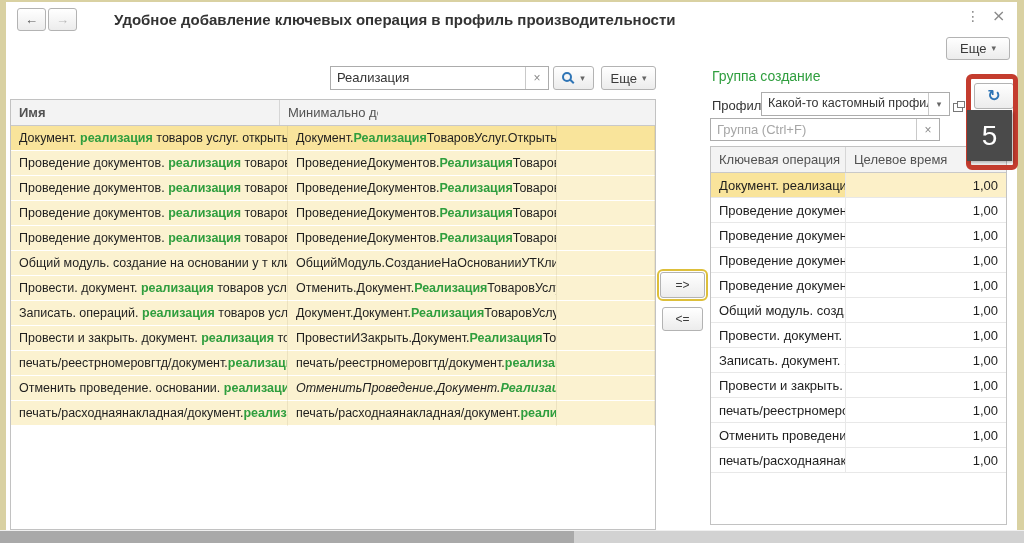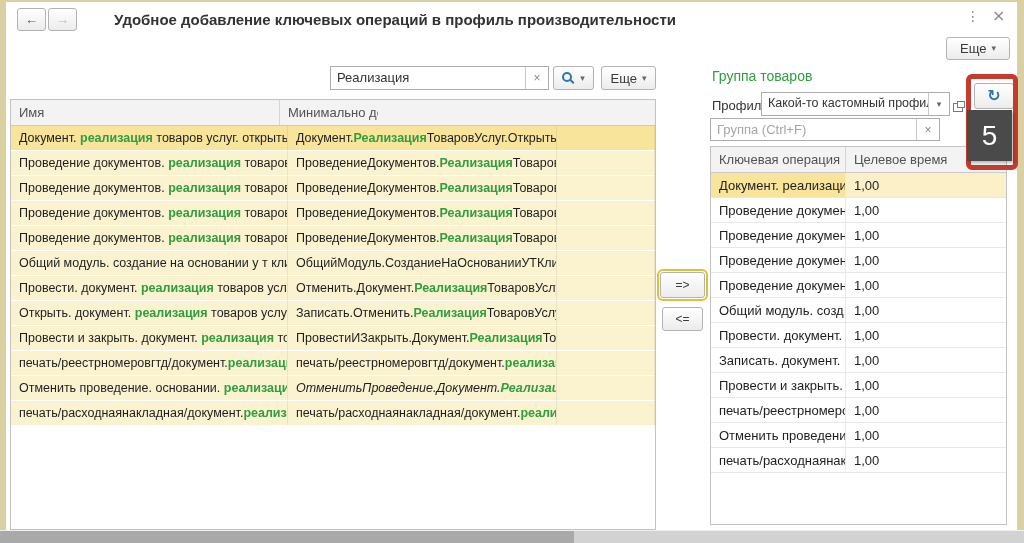--- a/index.html
+++ b/index.html
@@ -28,21 +28,21 @@
   .th{padding:5px 8px 0;border-right:1px solid #d6d6d6;white-space:nowrap;overflow:hidden;box-sizing:border-box;}
   .lrow{display:flex;height:25px;box-sizing:border-box;}
   .lc{box-sizing:border-box;height:25px;padding:5px 8px 0;font-size:12.5px;color:#1e1e1e;white-space:nowrap;
       overflow:hidden;border-right:1px solid #ece2c0;border-bottom:1px solid #fff;background:#fbf2d0;}
   .lrow.sel .lc{background:#f9e49b;border-right-color:#e8d594;}
   .hl{color:#2f9e3e;font-weight:bold;}
   .rrow{display:flex;height:25px;box-sizing:border-box;background:#fff;}
   .rc{box-sizing:border-box;height:25px;padding:5px 8px 0;font-size:13px;color:#1e1e1e;white-space:nowrap;
       overflow:hidden;border-bottom:1px solid #e8e8e8;}
   .rc1{border-right:1px solid #e8e8e8;}
-  .rc2{text-align:left;}
+  .rc2{text-align:right;}
   .rrow.sel .rc1{background:#f9e49b;}
   .rrow.sel .rc2{background:#fcf0c8;}
   
   .magicon{position:relative;width:13px;height:13px;display:inline-block;}
   .magicon::before{content:"";position:absolute;width:6px;height:6px;border:2px solid #2e74b5;border-radius:50%;left:0;top:0;}
   .magicon::after{content:"";position:absolute;width:2px;height:5px;background:#2e74b5;transform:rotate(-45deg);left:9px;top:7px;}
   .refreshicon{font-family:"DejaVu Sans",sans-serif;color:#2e74b5;font-size:16px;font-weight:bold;line-height:1;}
   .openicon{position:relative;width:12px;height:11px;display:inline-block;}
   .openicon::before{content:"";position:absolute;left:0;bottom:0;width:8px;height:7px;border:1px solid #777;background:#fff;}
   .openicon::after{content:"";position:absolute;right:0;top:0;width:6px;height:5px;border:1px solid #777;background:#fff;}
@@ -63,21 +63,21 @@
   <div class="abs frame" style="left:0;top:0;width:6px;height:531px;"></div>
   <div class="abs frame" style="left:1017px;top:0;width:7px;height:531px;"></div>
 
   
   <div class="btn" style="left:17px;top:8px;width:29px;height:23px;">
     <span style="color:#555;">←</span>
   </div>
   <div class="btn" style="left:48px;top:8px;width:29px;height:23px;">
     <span style="color:#b8b8b8;">→</span>
   </div>
-  <div class="title" style="left:114px;top:11px;">Удобное добавление ключевых операций в профиль производительности</div>
+  <div class="title" style="left:114px;top:11px;">Удобное добавление ключевых операция в профиль производительности</div>
   <div class="winicon" style="left:966px;top:8px;font-size:14px;">⋮</div>
   <div class="winicon" style="left:992px;top:6px;font-size:16px;">×</div>
   <div class="btn" style="left:946px;top:37px;width:64px;height:23px;">
     <span>Еще</span>
     <span class="caret">▾</span>
   </div>
 
   
   <div class="inputbox" style="left:330px;top:66px;width:219px;height:24px;">
     <div class="inputtext">Реализация</div>
@@ -88,21 +88,21 @@
     <span class="caret">▾</span>
   </div>
   <div class="btn" style="left:601px;top:66px;width:55px;height:24px;">
     <span>Еще</span>
     <span class="caret">▾</span>
   </div>
 
   
   <div class="tablebox" style="left:10px;top:99px;width:646px;height:431px;">
     <div class="thead">
-      <div class="th" style="width:269px;">Имя</div>
+      <div class="th" style="width:269px;font-weight:bold;">Имя</div>
       <div class="th" style="width:98px;border-right:none;">Минимально допу</div>
     </div>
     <div>
         <div class="lrow sel">
           <div class="lc" style="width: 277px;"><span>Документ. </span><span class="hl">реализация</span><span> товаров услуг. открыть ...</span></div>
           <div class="lc" style="width: 269px;"><span>Документ.</span><span class="hl">Реализация</span><span>ТоваровУслуг.Открыть...</span></div>
           <div class="lc" style="width: 98px;"></div>
         </div>
         <div class="lrow">
           <div class="lc" style="width: 277px;"><span>Проведение документов. </span><span class="hl">реализация</span><span> товаров у...</span></div>
@@ -128,22 +128,22 @@
           <div class="lc" style="width: 277px;"><span>Общий модуль. создание на основании у т клие...</span></div>
           <div class="lc" style="width: 269px;"><span>ОбщийМодуль.СозданиеНаОснованииУТКлие...</span></div>
           <div class="lc" style="width: 98px;"></div>
         </div>
         <div class="lrow">
           <div class="lc" style="width: 277px;"><span>Провести. документ. </span><span class="hl">реализация</span><span> товаров услуг...</span></div>
           <div class="lc" style="width: 269px;"><span>Отменить.Документ.</span><span class="hl">Реализация</span><span>ТоваровУслуг...</span></div>
           <div class="lc" style="width: 98px;"></div>
         </div>
         <div class="lrow">
-          <div class="lc" style="width: 277px;"><span>Открыть. документ. </span><span class="hl">реализация</span><span> товаров услуг....</span></div>
-          <div class="lc" style="width: 269px;"><span>Записать.Отменить.</span><span class="hl">Реализация</span><span>ТоваровУслуг...</span></div>
+          <div class="lc" style="width: 277px;"><span>Записать. операций. </span><span class="hl">реализация</span><span> товаров услуг....</span></div>
+          <div class="lc" style="width: 269px;"><span>Документ.Документ.</span><span class="hl">Реализация</span><span>ТоваровУслуг...</span></div>
           <div class="lc" style="width: 98px;"></div>
         </div>
         <div class="lrow">
           <div class="lc" style="width: 277px;"><span>Провести и закрыть. документ. </span><span class="hl">реализация</span><span> тов...</span></div>
           <div class="lc" style="width: 269px;"><span>ПровестиИЗакрыть.Документ.</span><span class="hl">Реализация</span><span>Тов...</span></div>
           <div class="lc" style="width: 98px;"></div>
         </div>
         <div class="lrow">
           <div class="lc" style="width: 277px;"><span>печать/реестрномеровгтд/документ.</span><span class="hl">реализация...</span></div>
           <div class="lc" style="width: 269px;"><span>печать/реестрномеровгтд/документ.</span><span class="hl">реализац...</span></div>
@@ -165,21 +165,21 @@
 
   
   <div class="btn" style="left:660px;top:272px;width:45px;height:26px;outline:2px solid #ddbf3a;outline-offset:1px;">
     <span style="font-size:12px;">=&gt;</span>
   </div>
   <div class="btn" style="left:662px;top:307px;width:41px;height:24px;">
     <span style="font-size:12px;">&lt;=</span>
   </div>
 
   
-  <div class="greentitle" style="left:712px;top:68px;">Группа товаров</div>
+  <div class="greentitle" style="left:712px;top:68px;">Группа создание</div>
   <div class="label" style="left:712px;top:98px;">Профиль:</div>
   <div class="inputbox" style="left:761px;top:92px;width:189px;height:24px;">
     <div class="inputtext" style="font-size:12.5px;">Какой-то кастомный профиль</div>
     <div class="comboarrow">
       <span class="caret">▾</span>
     </div>
   </div>
   <span class="abs openicon" style="left:953px;top:98px;"></span>
   <div class="btn" style="left:974px;top:83px;width:40px;height:26px;">
     <span class="refreshicon">↻</span>

